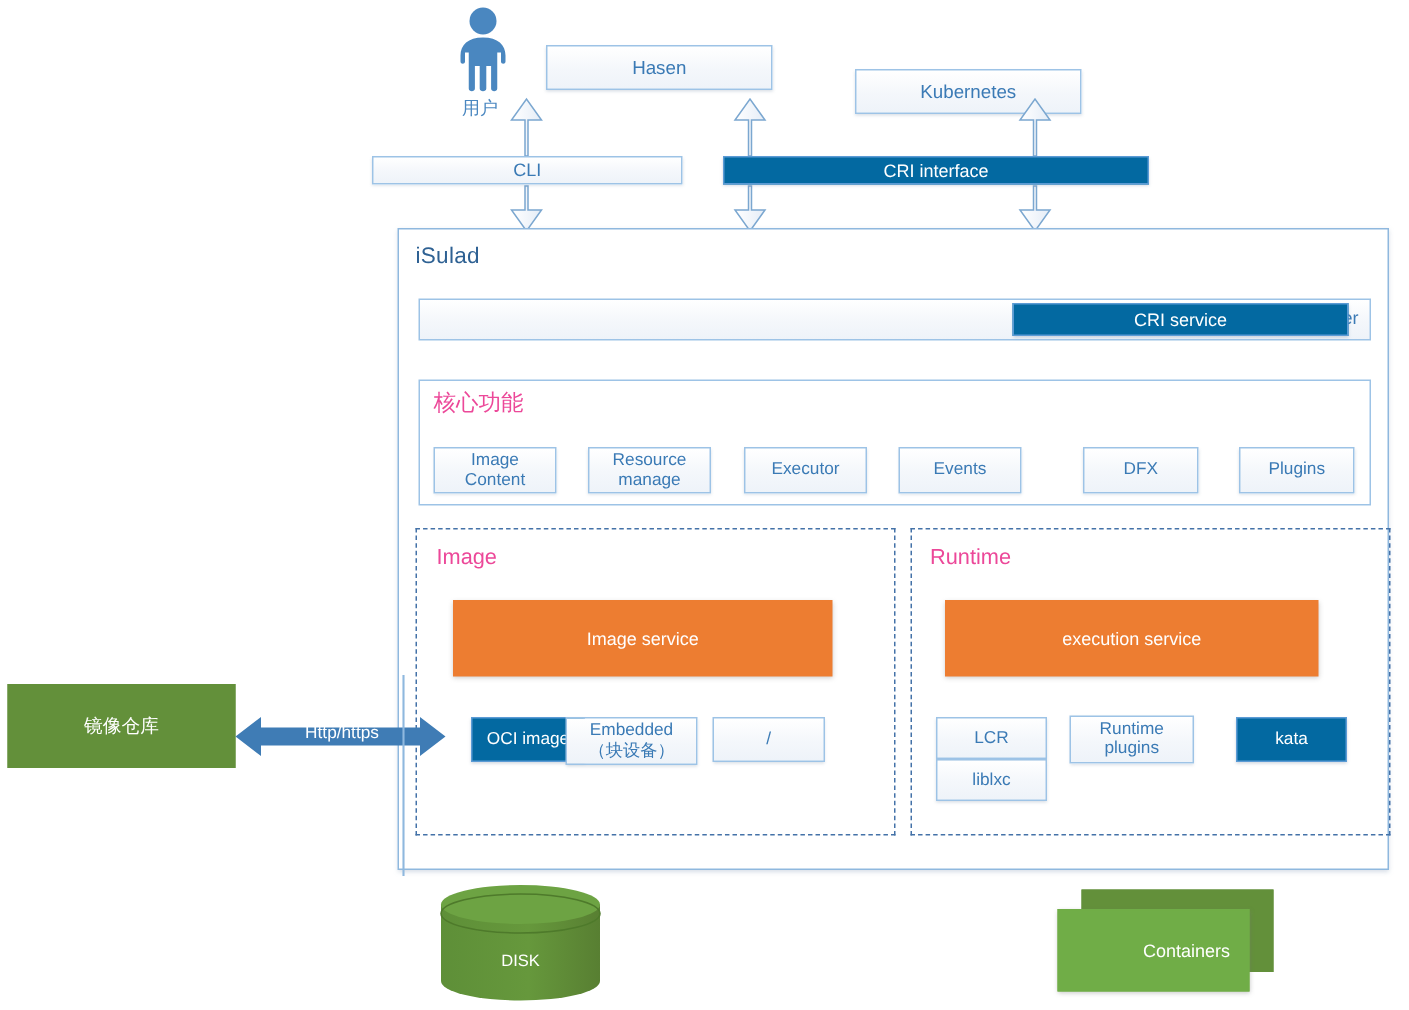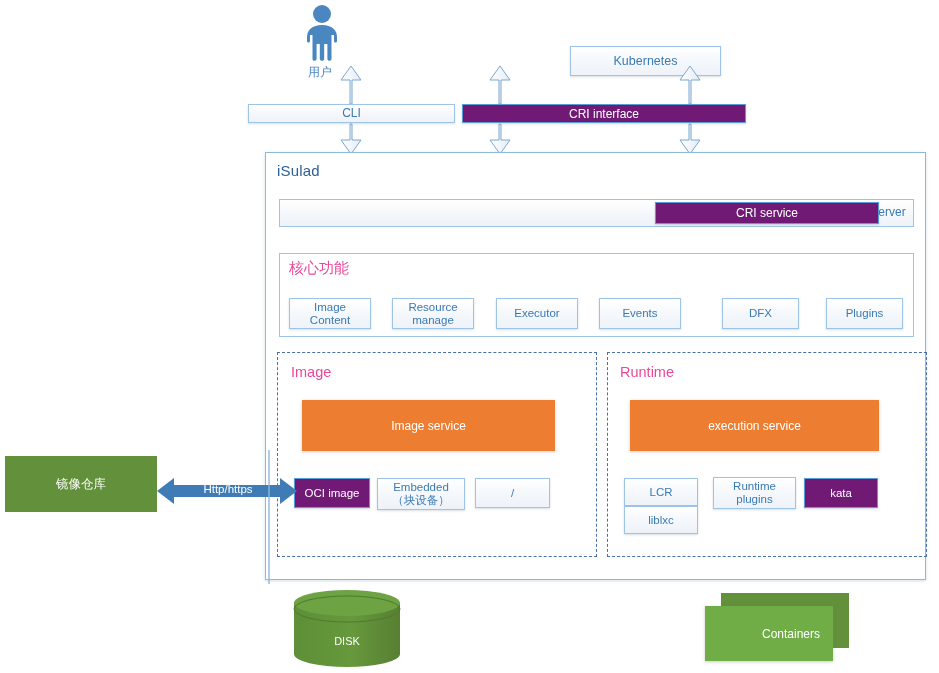--- a/index.html
+++ b/index.html
@@ -16,23 +16,24 @@
     background:linear-gradient(to bottom,#ffffff 0%,#f4f7fb 55%,#eef3f9 100%);
     border:1px solid #9DC3E6;
     color:#3A7AB5;
     display:flex;align-items:center;justify-content:center;
     text-align:center;line-height:1.12;
     box-shadow:0 1px 2px rgba(120,140,165,.28);
   }
   .lbox.flat{box-shadow:none;}
   
   .bbox{
-    background:#701a75;border:1px solid #5B9BD5;color:#ffffff;
+    background:#0369a1;border:1px solid #5B9BD5;color:#ffffff;
     display:flex;align-items:center;justify-content:center;text-align:center;
     box-shadow:0 1px 2px rgba(120,140,165,.35);
+    margin-left:20px;
   }
   
   .obox{
     background:#ED7D31;border:none;color:#ffffff;
     display:flex;align-items:center;justify-content:center;text-align:center;
     box-shadow:0 1px 3px rgba(150,150,150,.45);
   }
   
   .gbox{
     background:#63903A;border:1px solid #63903A;color:#ffffff;
@@ -73,20 +74,23 @@
                  L14.5 31 L14.5 55 C14.5 57.4 18.6 57.4 18.6 55 L18.6 40
                  L21.8 40 L21.8 55 C21.8 57.4 26.2 57.4 26.2 55 L26.2 40
                  L29.4 40 L29.4 55 C29.4 57.4 33.5 57.4 33.5 55 L33.5 31
                  L36 31 L36 37 C36 39 39 39 39 37 L39 33
                  C39 26 34 21 24 21 Z"></path>
       </g>
     </svg>
   </div>
   <div class="label-user" style="left:308px;top:64px;">用户</div>
 
+  <div class="abs lbox" style="left:364px;top:30px;width:151px;height:30px;font-size:12.5px;">
+    <span>Hasen</span>
+  </div>
   <div class="abs lbox" style="left:570px;top:46px;width:151px;height:30px;font-size:12.5px;">
     <span>Kubernetes</span>
   </div>
 
   <svg class="abs" style="left:0;top:0;width:939px;height:160px;">
     <defs>
       <linearGradient id="arrFill" x1="0" y1="0" x2="1" y2="0">
         <stop offset="0%" stop-color="#ffffff"></stop>
         <stop offset="50%" stop-color="#f2f6fb"></stop>
         <stop offset="100%" stop-color="#e4ecf6"></stop>

